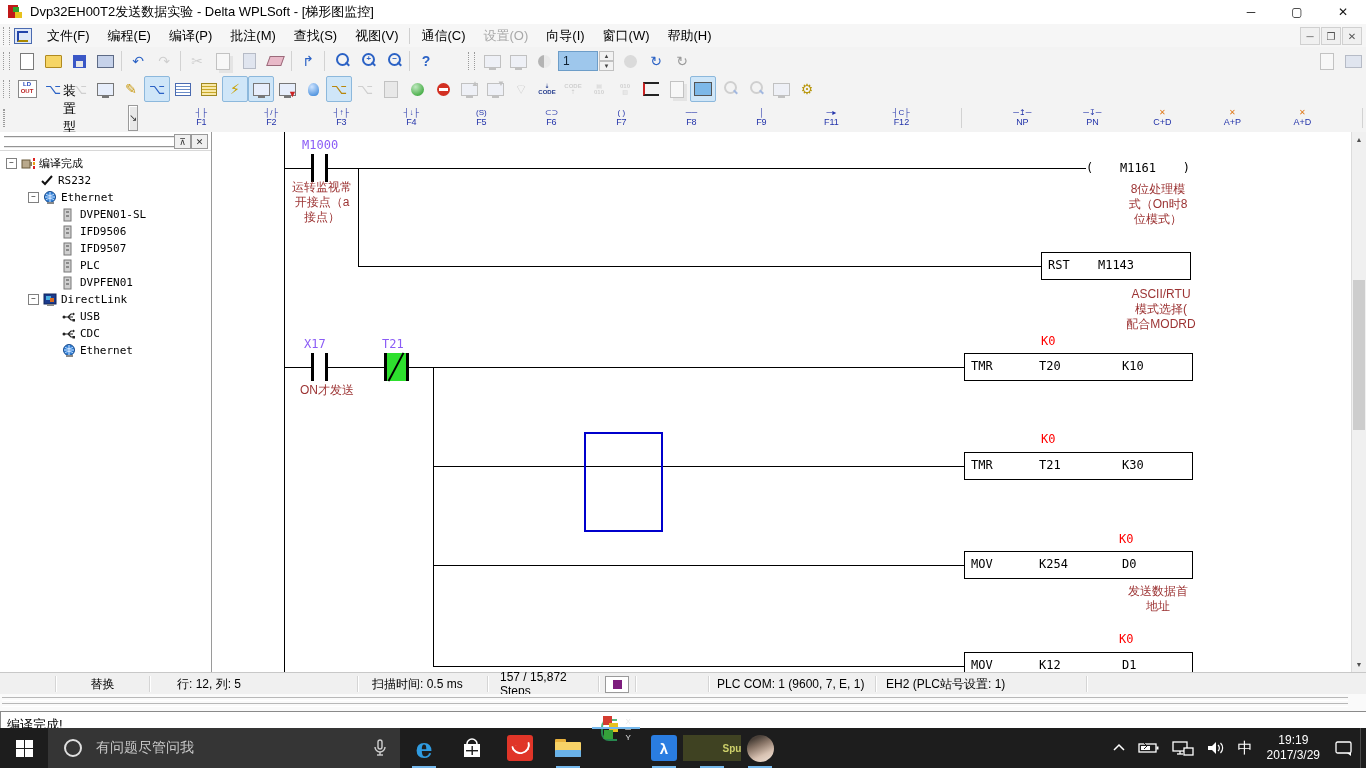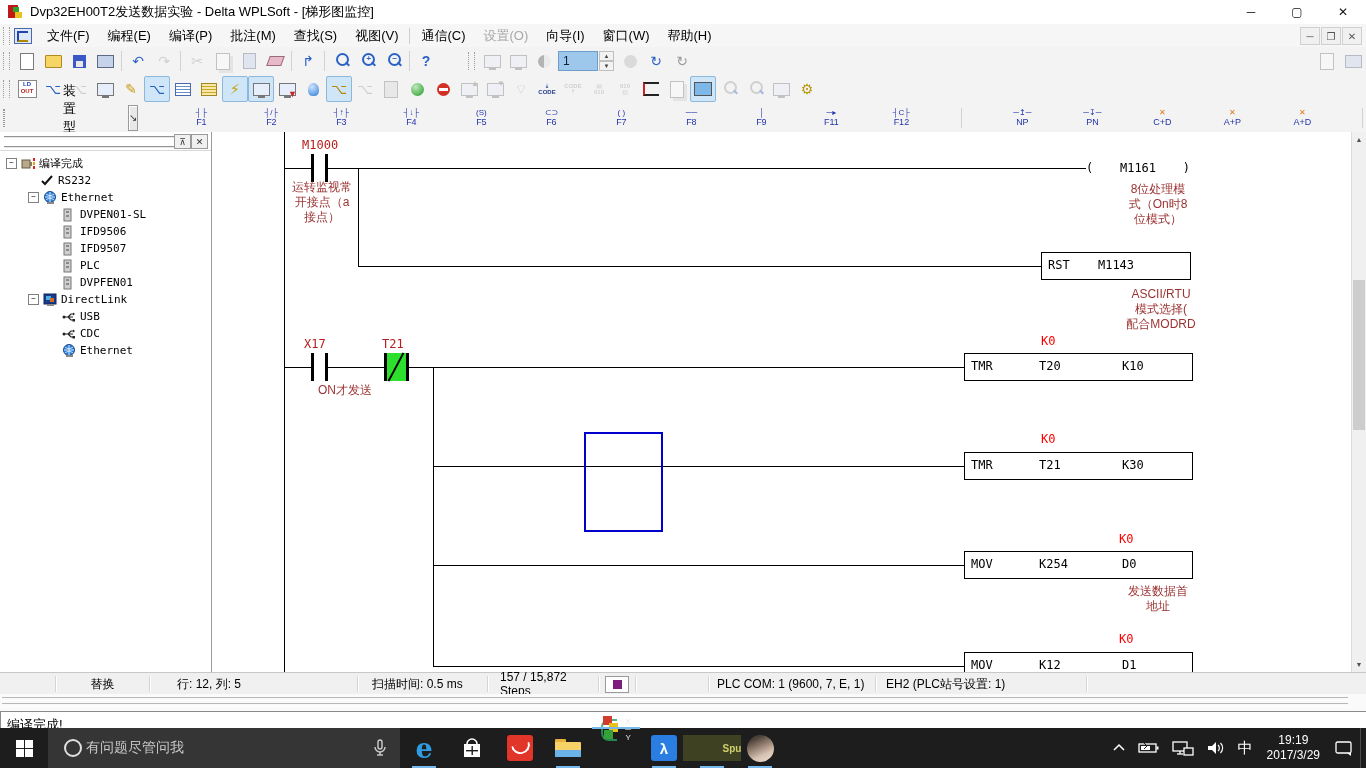--- a/index.html
+++ b/index.html
@@ -71,21 +71,21 @@
   .tree{position:relative;font-size:12px;color:#000;}
   .trow{position:absolute;height:16px;display:flex;align-items:center;}
   .exp{width:9px;height:9px;border:1px solid #808080;background:#fff;font-size:8px;line-height:7px;text-align:center;color:#000;margin-right:4px;flex:none;}
   .tico{width:14px;height:13px;margin-right:4px;flex:none;position:relative;}
   .tlabel{font-family:"DejaVu Sans Mono","Liberation Sans",sans-serif;font-size:11px;white-space:nowrap;}
   
   .canvas{position:absolute;left:212px;top:0;width:1140px;height:540px;background:#fff;overflow:hidden;}
   .hl{position:absolute;height:1px;background:#000;}
   .vl{position:absolute;width:1px;background:#000;}
   .cbar{position:absolute;width:3px;height:28px;background:#000;}
-  .lbl{position:absolute;font-family:"DejaVu Sans Mono",monospace;font-size:12px;color:#b91c1c;}
+  .lbl{position:absolute;font-family:"DejaVu Sans Mono",monospace;font-size:12px;color:#8b5cf6;}
   .cmt{position:absolute;font-size:12px;line-height:15px;color:#9c3333;white-space:pre-line;text-align:center;}
   .kval{position:absolute;font-family:"DejaVu Sans Mono",monospace;font-size:12px;color:#ff0000;}
   .ibox{position:absolute;width:227px;height:26px;border:1px solid #000;background:#fff;}
   .ibox span{position:absolute;top:5px;font-family:"DejaVu Sans Mono",monospace;font-size:12px;color:#000;}
   .op{left:6px;} .o1{left:74px;} .o2{left:157px;}
   .coil{position:absolute;left:874px;top:29px;width:104px;height:15px;background:#fff;font-family:"DejaVu Sans Mono",monospace;font-size:12px;display:flex;justify-content:space-between;}
   .nc{position:absolute;left:172px;top:221px;width:25px;height:28px;}
   .nc .g{position:absolute;left:3px;top:0;width:19px;height:28px;background:#2ee02e;}
   .nc .b{position:absolute;top:0;width:3px;height:28px;background:#000;}
   .nc .s{position:absolute;left:11px;top:-2px;width:2px;height:32px;background:#000;transform:rotate(28deg);}
@@ -101,21 +101,21 @@
   .ind i{width:9px;height:9px;background:#7d1d7d;display:block;}
   
   .ridge{position:absolute;left:0;top:694px;width:1366px;height:17px;background:#fafafa;}
   .ridge i{position:absolute;left:2px;right:18px;height:2px;border-top:1px solid #b8b8b8;border-bottom:1px solid #fff;display:block;}
   .output{position:absolute;left:0;top:711px;width:1365px;height:17px;background:#fff;border-top:1px solid #8a8a8a;border-left:1px solid #8a8a8a;overflow:hidden;font-size:13px;color:#000;}
   .output span{display:block;margin:4px 0 0 6px;}
   
   .taskbar{position:absolute;left:0;top:728px;width:1366px;height:40px;background:#1d1d1d;display:flex;align-items:stretch;}
   .startbtn{width:48px;display:flex;align-items:center;justify-content:center;}
   .searchbox{width:352px;background:#353535;display:flex;align-items:center;color:#c8c8c8;font-size:14px;}
-  .searchbox .txt{flex:1;}
+  .searchbox .txt{margin-left:10px;flex:1;}
   .slot{width:48px;position:relative;display:flex;align-items:center;justify-content:center;}
   .slot.hl{background:#3e3e3e;}
   .uline{position:absolute;bottom:0;left:12px;width:24px;height:2px;background:#76b9ed;}
   .uline.full{left:0;width:48px;}
   .tray{margin-left:auto;display:flex;align-items:center;color:#fff;}
   .trayitem{display:flex;align-items:center;justify-content:center;height:40px;padding:0 6px;}
   .clock{font-size:12px;line-height:15px;text-align:center;padding:0 8px;}
   .desksliver{width:5px;border-left:1px solid #4a4a4a;height:40px;}
   .edge-e{font-size:27px;font-weight:bold;color:#2f9be0;font-family:"DejaVu Serif",serif;}
   .avatar{width:27px;height:27px;border-radius:50%;background:linear-gradient(155deg,#4a4038 18%,#8a7668 40%,#d8c2b2 70%,#efe2d8);}
@@ -620,21 +620,21 @@
       <div class="cbar" style="left:99px;top:221px;"></div>
       <div class="cbar" style="left:113px;top:221px;"></div>
       <div class="hl" style="left:116px;top:235px;width:56px;"></div>
       <div class="nc">
         <i class="g"></i>
           <i class="b" style="left:0;"></i>
           <i class="b" style="left:22px;"></i>
           <i class="s"></i>
       </div>
       <div class="hl" style="left:197px;top:235px;width:555px;"></div>
-      <div class="cmt" style="left:88px;top:251px;width:90px;">ON才发送</div>
+      <div class="cmt" style="left:70px;top:251px;width:90px;">ON才发送</div>
       <div class="vl" style="left:221px;top:235px;height:299px;"></div>
       <div class="kval" style="left:829px;top:202px;">K0</div>
       <div class="ibox" style="left:752px;top:221px;">
         <span class="op">TMR</span>
         <span class="o1">T20</span>
         <span class="o2">K10</span>
       </div>
 
       <div class="hl" style="left:221px;top:334px;width:531px;"></div>
       <div class="selrect"></div>

